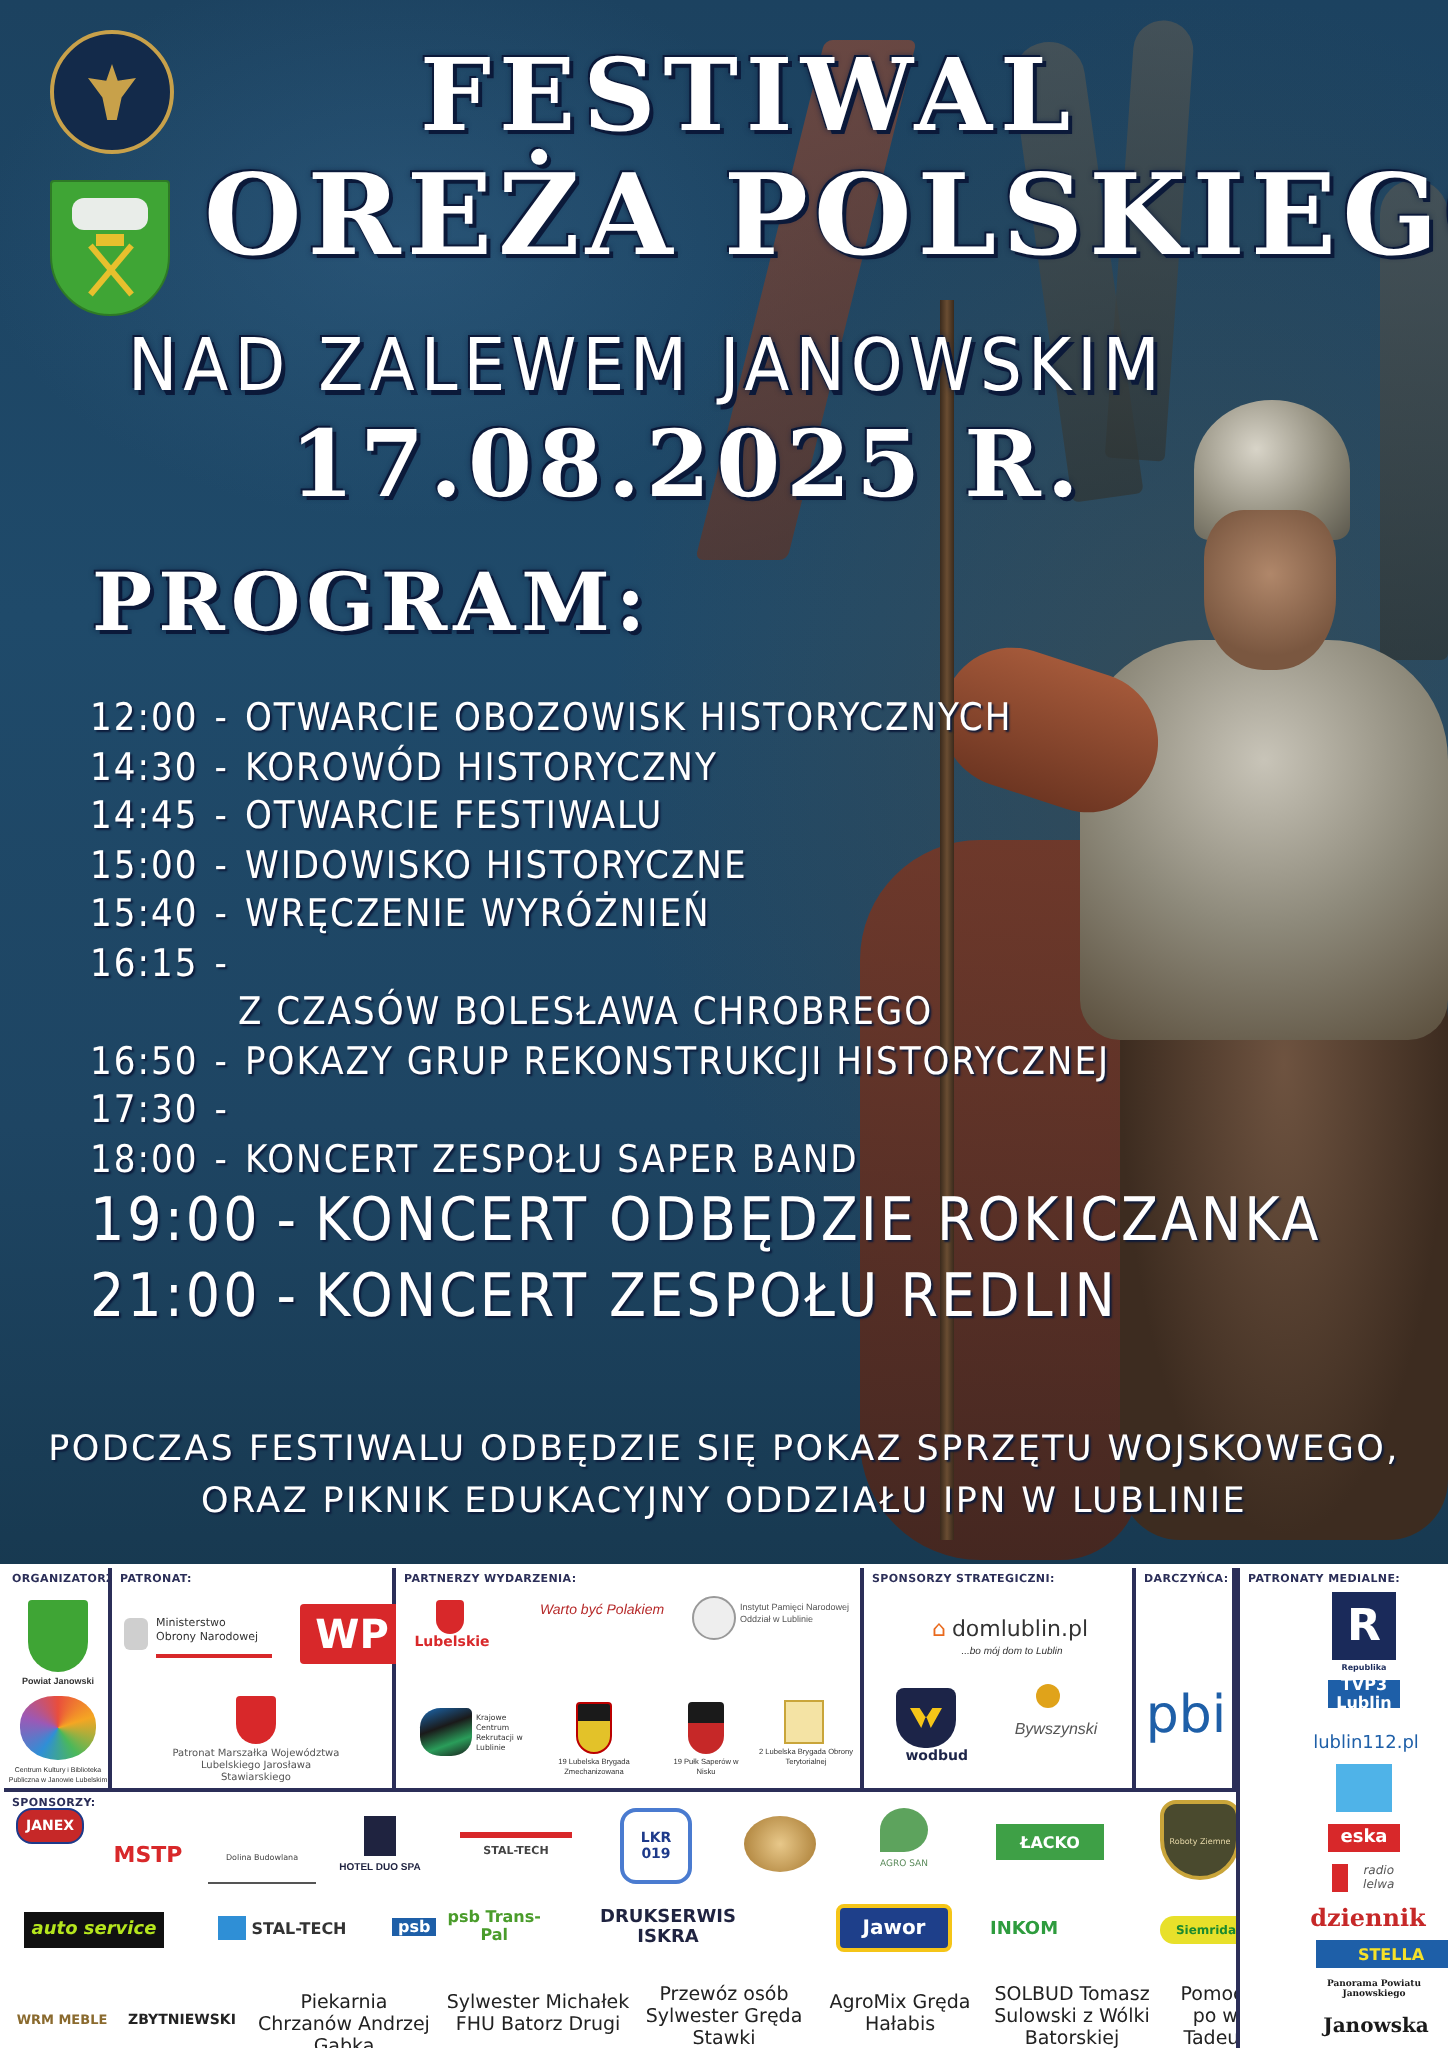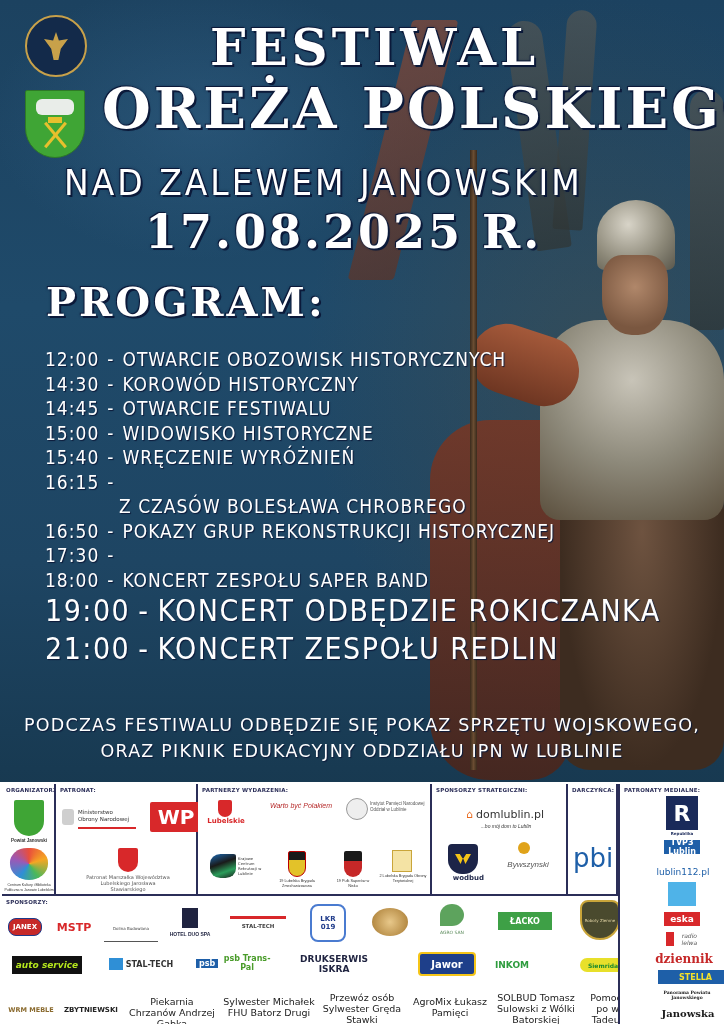--- a/index.html
+++ b/index.html
@@ -229,21 +229,21 @@
     </div>
 
     <div class="box" style="left:568px;top:2px;width:50px;height:112px;">
       <div class="box-label">DARCZYŃCA:</div>
       <div class="logo" style="left:2px;top:56px;width:46px;height:36px;font-size:26px;color:#1e5fa8;">pbi</div>
     </div>
 
     <div class="box" style="left:2px;top:114px;width:666px;height:128px;border-bottom:none;">
       <div class="box-label">SPONSORZY:</div>
 
-      <div class="logo" style="left:6px;top:22px;width:34px;height:18px;background:#c62828;color:#fff;font-size:7px;font-weight:bold;border-radius:8px;border:1px solid #1e3a8a;">JANEX</div>
+      <div class="logo" style="left:6px;top:8px;width:34px;height:18px;background:#c62828;color:#fff;font-size:7px;font-weight:bold;border-radius:8px;border:1px solid #1e3a8a;">JANEX</div>
       <div class="logo" style="left:48px;top:22px;width:48px;height:18px;color:#d8282a;font-size:11px;font-weight:bold;">MSTP</div>
       <div class="logo" style="left:102px;top:20px;width:54px;height:26px;font-size:4px;color:#444;border-bottom:1px solid #555;">Dolina Budowlana</div>
       <div style="position:absolute;left:180px;top:12px;width:16px;height:20px;background:#1f2340;"></div>
       <div class="tiny" style="left:166px;top:36px;width:44px;font-size:5px;font-weight:bold;color:#1f2340;">HOTEL DUO SPA</div>
       <div class="logo" style="left:228px;top:20px;width:56px;height:16px;font-size:5.5px;font-weight:bold;color:#444;border-top:3px solid #d8282a;">STAL-TECH</div>
       <div class="logo" style="left:308px;top:8px;width:36px;height:38px;border:2px solid #4a7bd0;border-radius:8px;font-size:7px;font-weight:bold;color:#1e3a8a;transform:rotate(0deg);">LKR 019</div>
       <div style="position:absolute;left:370px;top:12px;width:36px;height:28px;border-radius:50%;background:radial-gradient(circle,#e8c88a,#a6782f);"></div>
       <div style="position:absolute;left:438px;top:8px;width:24px;height:22px;border-radius:50% 50% 50% 0;background:#5da35d;"></div>
       <div class="tiny" style="left:430px;top:34px;width:40px;font-family:'DejaVu Sans',sans-serif;font-size:4.5px;color:#5a8a5a;">AGRO SAN</div>
       <div class="logo" style="left:496px;top:16px;width:54px;height:18px;background:#3ea046;color:#fff;font-size:8px;font-weight:bold;">ŁACKO</div>
@@ -261,21 +261,21 @@
       <div class="logo" style="left:294px;top:56px;width:76px;height:24px;font-size:9px;font-weight:bold;color:#1f2340;line-height:10px;">DRUKSERWIS ISKRA</div>
       <div class="logo" style="left:416px;top:56px;width:58px;height:24px;background:#1e3f8a;color:#fff;font-size:10px;font-weight:bold;border:2px solid #f5c518;border-radius:4px;">Jawor</div>
       <div class="logo" style="left:486px;top:60px;width:48px;height:18px;color:#2e9c3e;font-size:9px;font-weight:bold;">INKOM</div>
       <div class="logo" style="left:578px;top:62px;width:46px;height:14px;background:#e8e02a;color:#1c8a2e;font-size:6px;font-weight:bold;border-radius:7px;">Siemrida</div>
 
       <div class="logo" style="left:4px;top:92px;width:50px;height:26px;font-size:6.5px;font-weight:bold;color:#8a6a2e;align-items:flex-end;">WRM MEBLE</div>
       <div class="logo" style="left:58px;top:92px;width:62px;height:26px;font-size:7px;font-weight:bold;color:#222;align-items:flex-end;">ZBYTNIEWSKI</div>
       <div class="caption" style="left:124px;top:100px;width:92px;">Piekarnia Chrzanów Andrzej Gąbka</div>
       <div class="caption" style="left:216px;top:100px;width:102px;">Sylwester Michałek FHU Batorz Drugi</div>
       <div class="caption" style="left:320px;top:96px;width:80px;">Przewóz osób Sylwester Gręda Stawki</div>
-      <div class="caption" style="left:408px;top:100px;width:80px;">AgroMix Łukasz Pamięci</div>
+      <div class="caption" style="left:408px;top:100px;width:80px;">AgroMix Gręda Hałabis</div>
       <div class="caption" style="left:486px;top:96px;width:96px;">SOLBUD Tomasz Sulowski z Wólki Batorskiej</div>
       <div class="caption" style="left:582px;top:96px;width:82px;">Pomoc Prawna po wypadku Tadeusz Janus</div>
     </div>
   </div>
 
   <div class="box" style="left:618px;top:784px;width:106px;height:240px;border-left:2px solid #2b2e58;border-right:none;border-bottom:none;">
     <div class="box-label">PATRONATY MEDIALNE:</div>
     <div class="logo" style="left:46px;top:12px;width:32px;height:34px;background:#1a2a5a;color:#fff;font-size:22px;font-weight:bold;">R</div>
     <div class="tiny" style="left:40px;top:47px;width:44px;font-family:'DejaVu Sans',sans-serif;font-size:4px;font-weight:bold;color:#1a2a5a;">Republika</div>
     <div class="logo" style="left:44px;top:56px;width:36px;height:14px;background:#1e5fa8;color:#fff;font-size:8px;font-weight:bold;">TVP3 Lublin</div>

